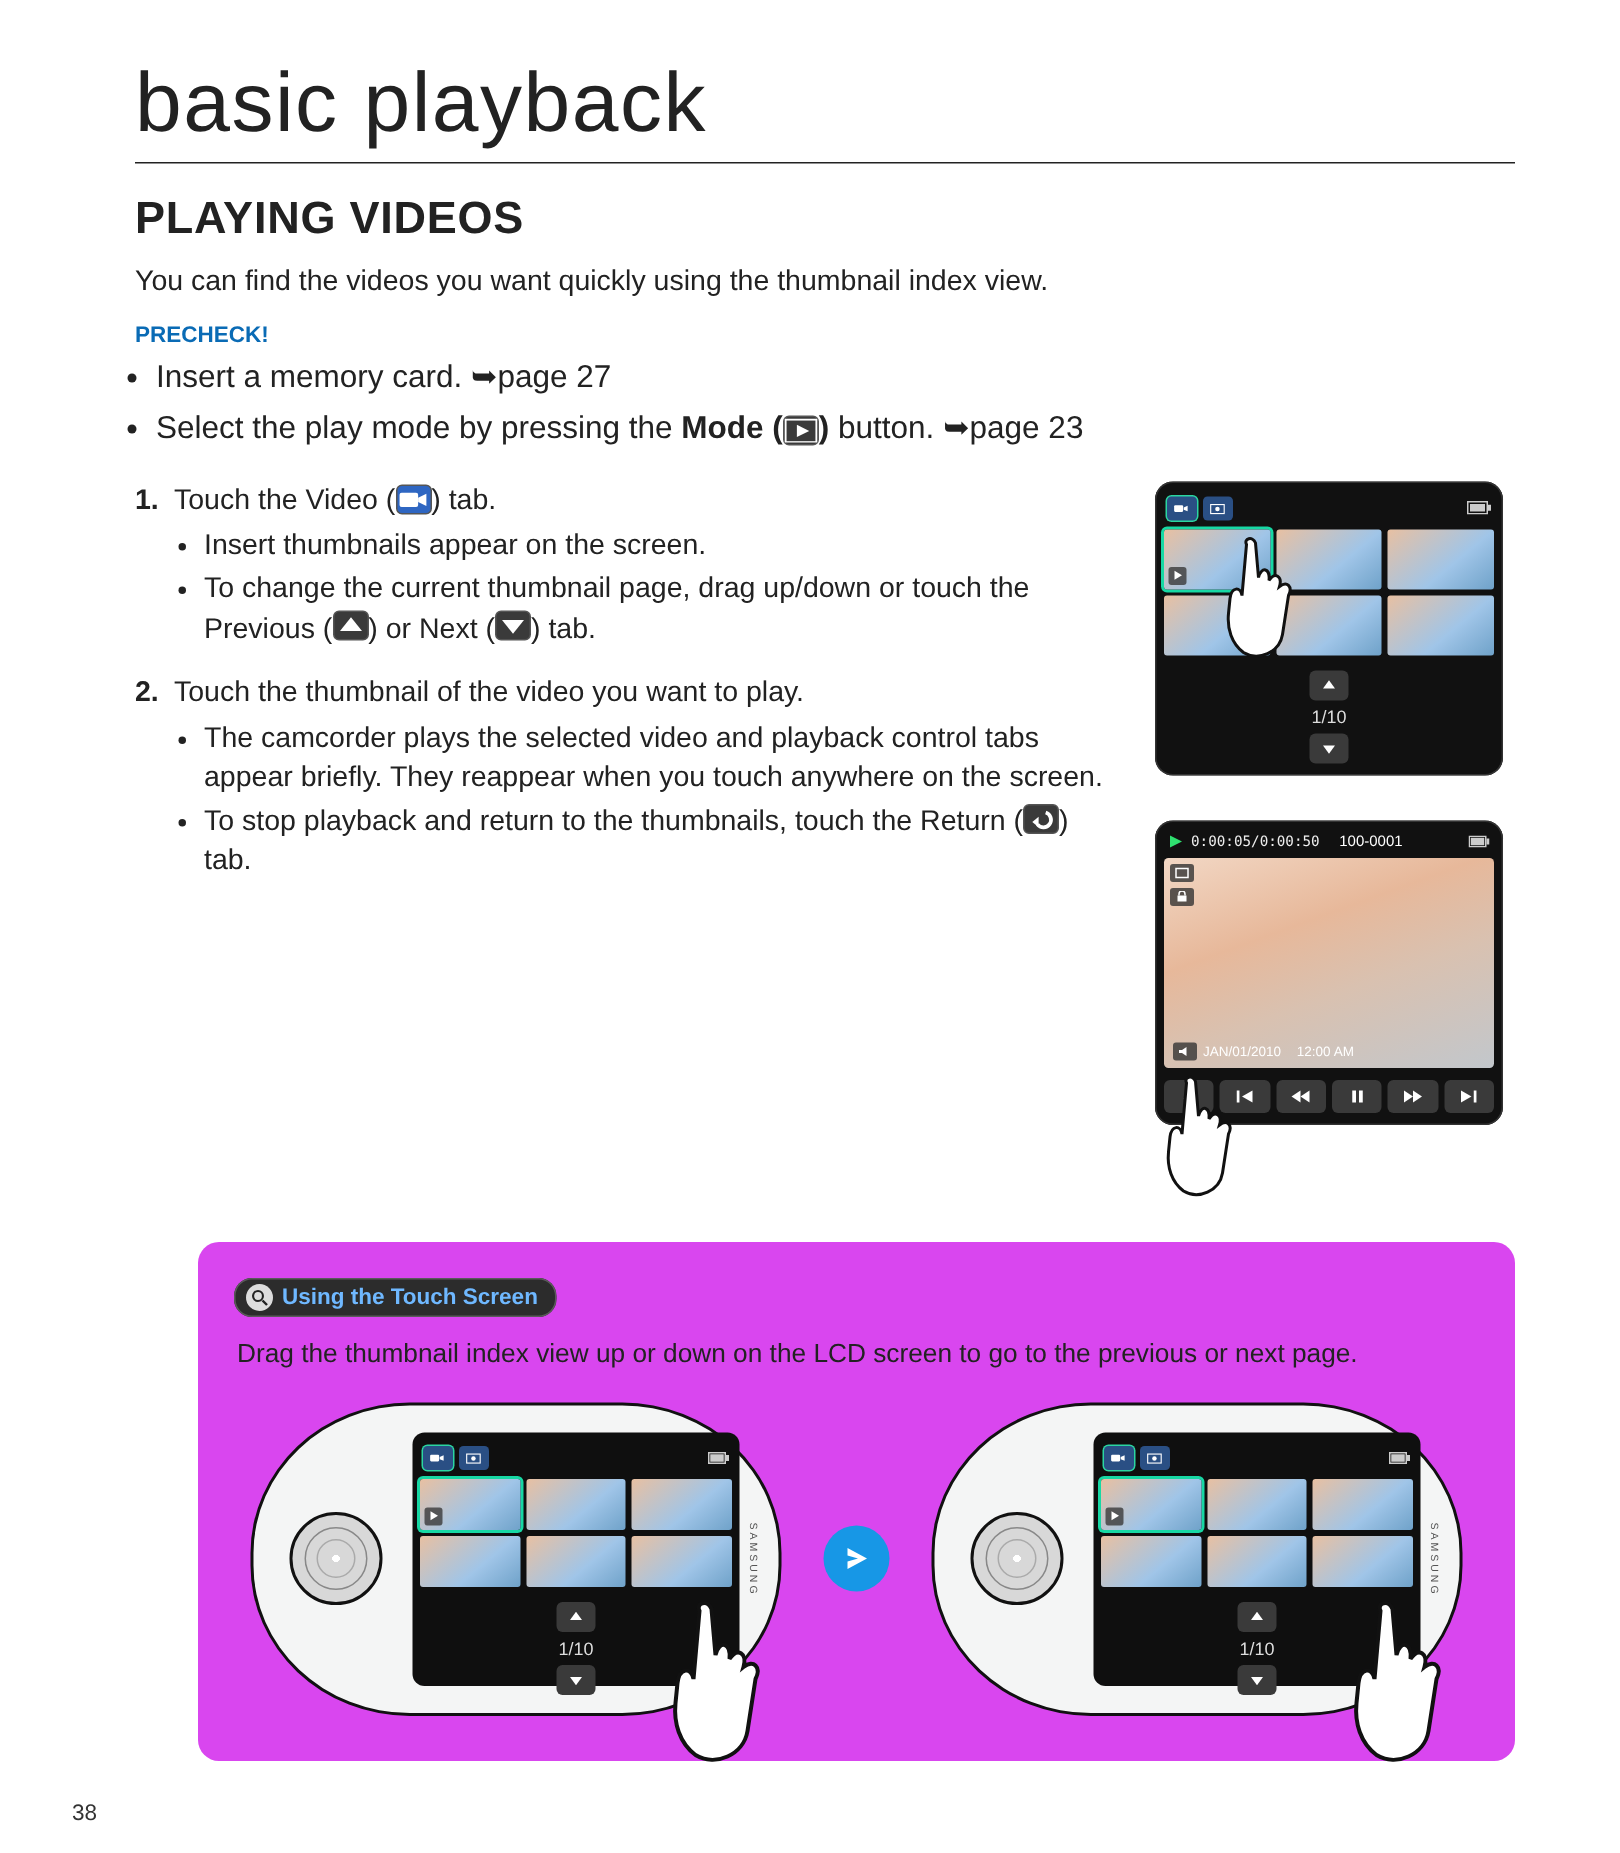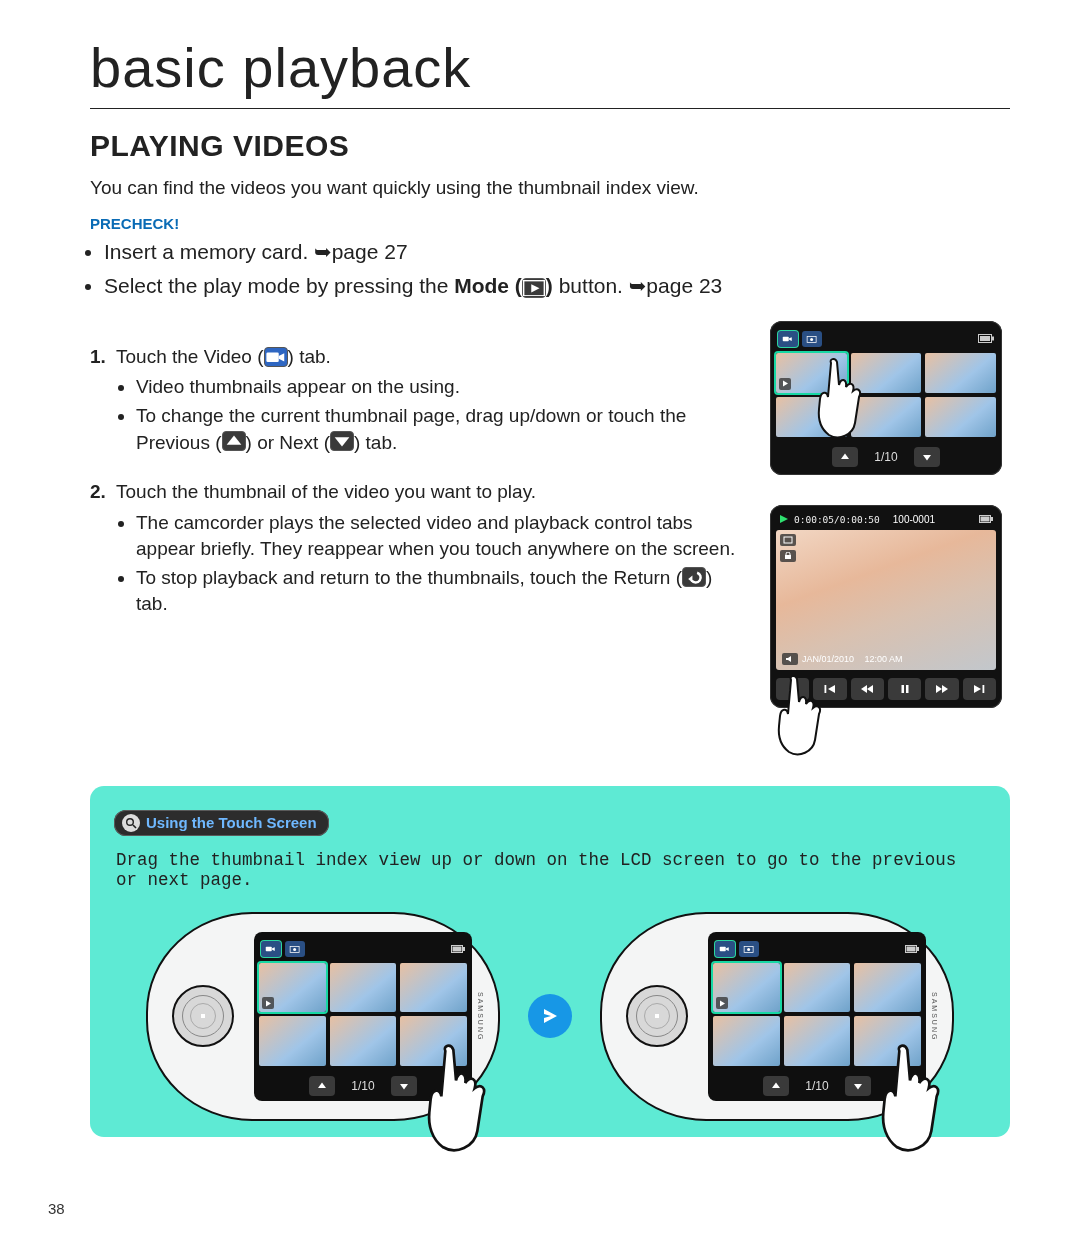--- a/index.html
+++ b/index.html
@@ -65,21 +65,20 @@
     padding: 0;
     margin: 0;
     font-size: 19px;
     line-height: 1.4;
   }
   .steps > li {
     counter-increment: step;
     margin-bottom: 16px;
     padding-left: 26px;
     position: relative;
-    margin-top: 23px;
   }
   .steps > li::before {
     content: counter(step) ".";
     position: absolute;
     left: 0;
     font-weight: 700;
   }
   .step-sub {
     list-style: disc;
     margin: 4px 0 0 20px;
@@ -137,22 +136,22 @@
     border-radius: 2px;
     background: linear-gradient(140deg,#e8c0a2,#a0c5e8 60%,#6fa2c9);
     position: relative;
   }
   .thumb.sel { box-shadow: 0 0 0 2px #17d8a4; }
   .thumb .tplay {
     position:absolute; left:3px; bottom:3px; width:12px;height:12px; background:#3a3a3acc; border-radius:2px;
     display:flex;align-items:center;justify-content:center;
   }
   .screen-bar {
-    display:flex; align-items:center; justify-content:center; gap:16px;
-    margin-top:10px; padding:0 2px;
+    display:flex; align-items:center; justify-content:center; gap:4px;
+    margin-top:10px; padding:0 2px;flex-direction:column;
   }
   .nav-btn {
     width:26px;height:20px;border-radius:4px;background:#3a3a3a;display:flex;align-items:center;justify-content:center;
   }
   .pager { color:#ddd; font-size:12px; }
   .hand {
     position:absolute; width:70px; height:90px; pointer-events:none;
   }
   .hand svg { width:100%; height:100%; }
   
@@ -178,24 +177,25 @@
   .ctrl-bar {
     display:flex; gap:4px; margin-top:8px;
   }
   .ctrl {
     flex:1; height:22px; background:#3a3a3a; border-radius:4px;
     display:flex;align-items:center;justify-content:center;
   }
   
   .callout {
     margin-top: 48px;
-    background: #5eead4;
+    background: #d946ef;
     border-radius: 14px;
-    padding: 24px 24px 16px 24px;
-    position: relative;
+    padding: 24px 24px 30px 24px;
+    position: relative;
+    margin-left: 42px;
   }
   .callout-badge {
     display: inline-flex;
     align-items: center;
     gap: 6px;
     background: #2c2c2c;
     color: #6fb8ff;
     font-weight: 700;
     font-size: 15px;
     padding: 4px 12px 4px 8px;
@@ -203,21 +203,20 @@
     box-shadow: inset 0 0 0 1px #5a5a5a;
   }
   .callout-badge .mag {
     width: 18px; height: 18px; border-radius: 50%; background:#ddd;
     display:flex;align-items:center;justify-content:center;
   }
   .callout-text {
     font-size: 17.5px;
     margin: 14px 0 22px 2px;
     color:#222;
-    font-family:Liberation Mono, monospace;
   }
   .devices-row {
     display:flex; align-items:center; justify-content:center; gap:28px;
     position: relative;
   }
   .device {
     width: 350px; height: 205px;
     background: #f4f5f5;
     border: 2px solid #111;
     border-radius: 30% / 48%;
@@ -299,21 +298,21 @@
     <div class="left-col">
       <ol class="steps">
         <li>
           <span>Touch the Video (</span><span class="icon-inline icon-video-mini">
               <svg viewBox="0 0 16 12">
                 <rect x="1" y="2.5" width="9" height="7" fill="#fff" rx="1"></rect>
                 <polygon points="10,5 14,3 14,9 10,7" fill="#fff"></polygon>
               </svg>
             </span><span>) tab.</span>
           <ul class="step-sub">
-            <li>Video thumbnails appear on the using.</li>
+            <li>Insert thumbnails appear on the screen.</li>
             <li>
               <span>To change the current thumbnail page, drag up/down or touch the Previous (</span><span class="icon-inline">
                   <svg viewBox="0 0 12 12">
                     <polygon points="6,3 2,8 10,8" fill="#fff"></polygon>
                   </svg>
                 </span><span>) or Next (</span><span class="icon-inline">
                   <svg viewBox="0 0 12 12">
                     <polygon points="2,4 10,4 6,9" fill="#fff"></polygon>
                   </svg>
                 </span><span>) tab.</span>

